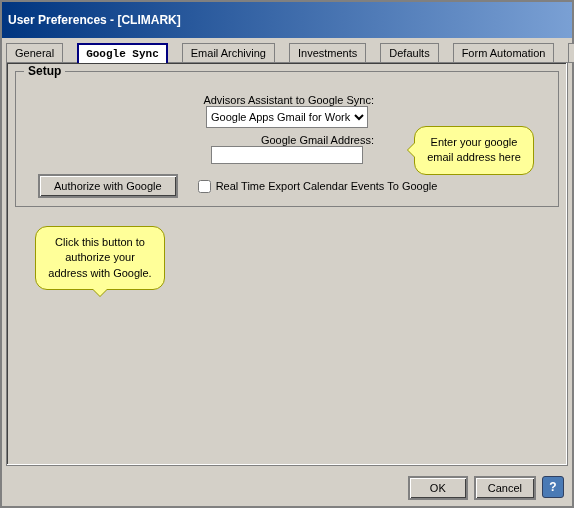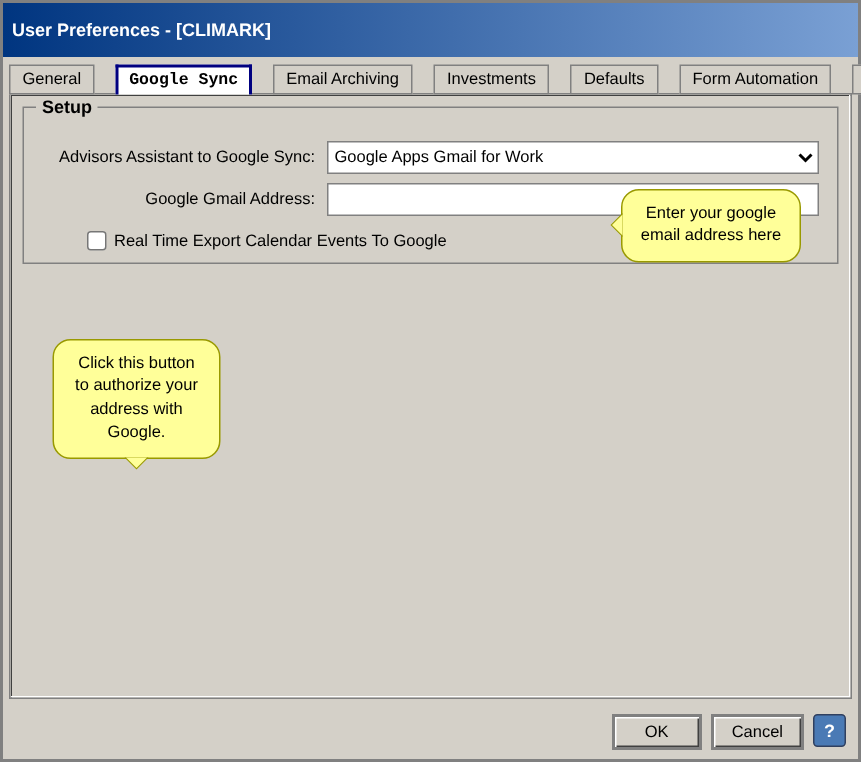--- a/index.html
+++ b/index.html
@@ -96,20 +96,21 @@
       background: #d4d0c8;
       padding: 0 4px;
       font-size: 12px;
       font-weight: bold;
     }
 
     .form-row {
       display: flex;
       align-items: center;
       margin-bottom: 6px;
+      flex-direction: column;
     }
 
     .form-label {
       text-align: right;
       width: 190px;
       padding-right: 8px;
       font-size: 11px;
     }
 
     .form-input {
@@ -211,21 +212,21 @@
       top: 50%;
       transform: translateY(-50%);
       border: 8px solid transparent;
       border-right-color: #999900;
     }
 
     .callout-container-left {
       position: absolute;
       left: 20px;
       top: 155px;
-      width: 112px;
+      width: 130px;
     }
 
     .callout-container-right {
       position: absolute;
       right: 25px;
       top: 55px;
       width: 120px;
     }
 
     .bottom-bar {
@@ -331,20 +332,21 @@
                 </select>
               </div>
             </div>
 
             <div class="form-row">
               <div class="form-label">Google Gmail Address:</div>
               <input type="text" class="form-input" style="">
             </div>
 
             <div class="button-row">
+              <button class="btn">Authorize with Google</button>
               <label class="checkbox-label">
                 <input type="checkbox" style="">
                 <span>Real Time Export Calendar Events To Google</span>
               </label>
             </div>
 
           </div>
         </div>
 
         <div class="callout-container-left">

